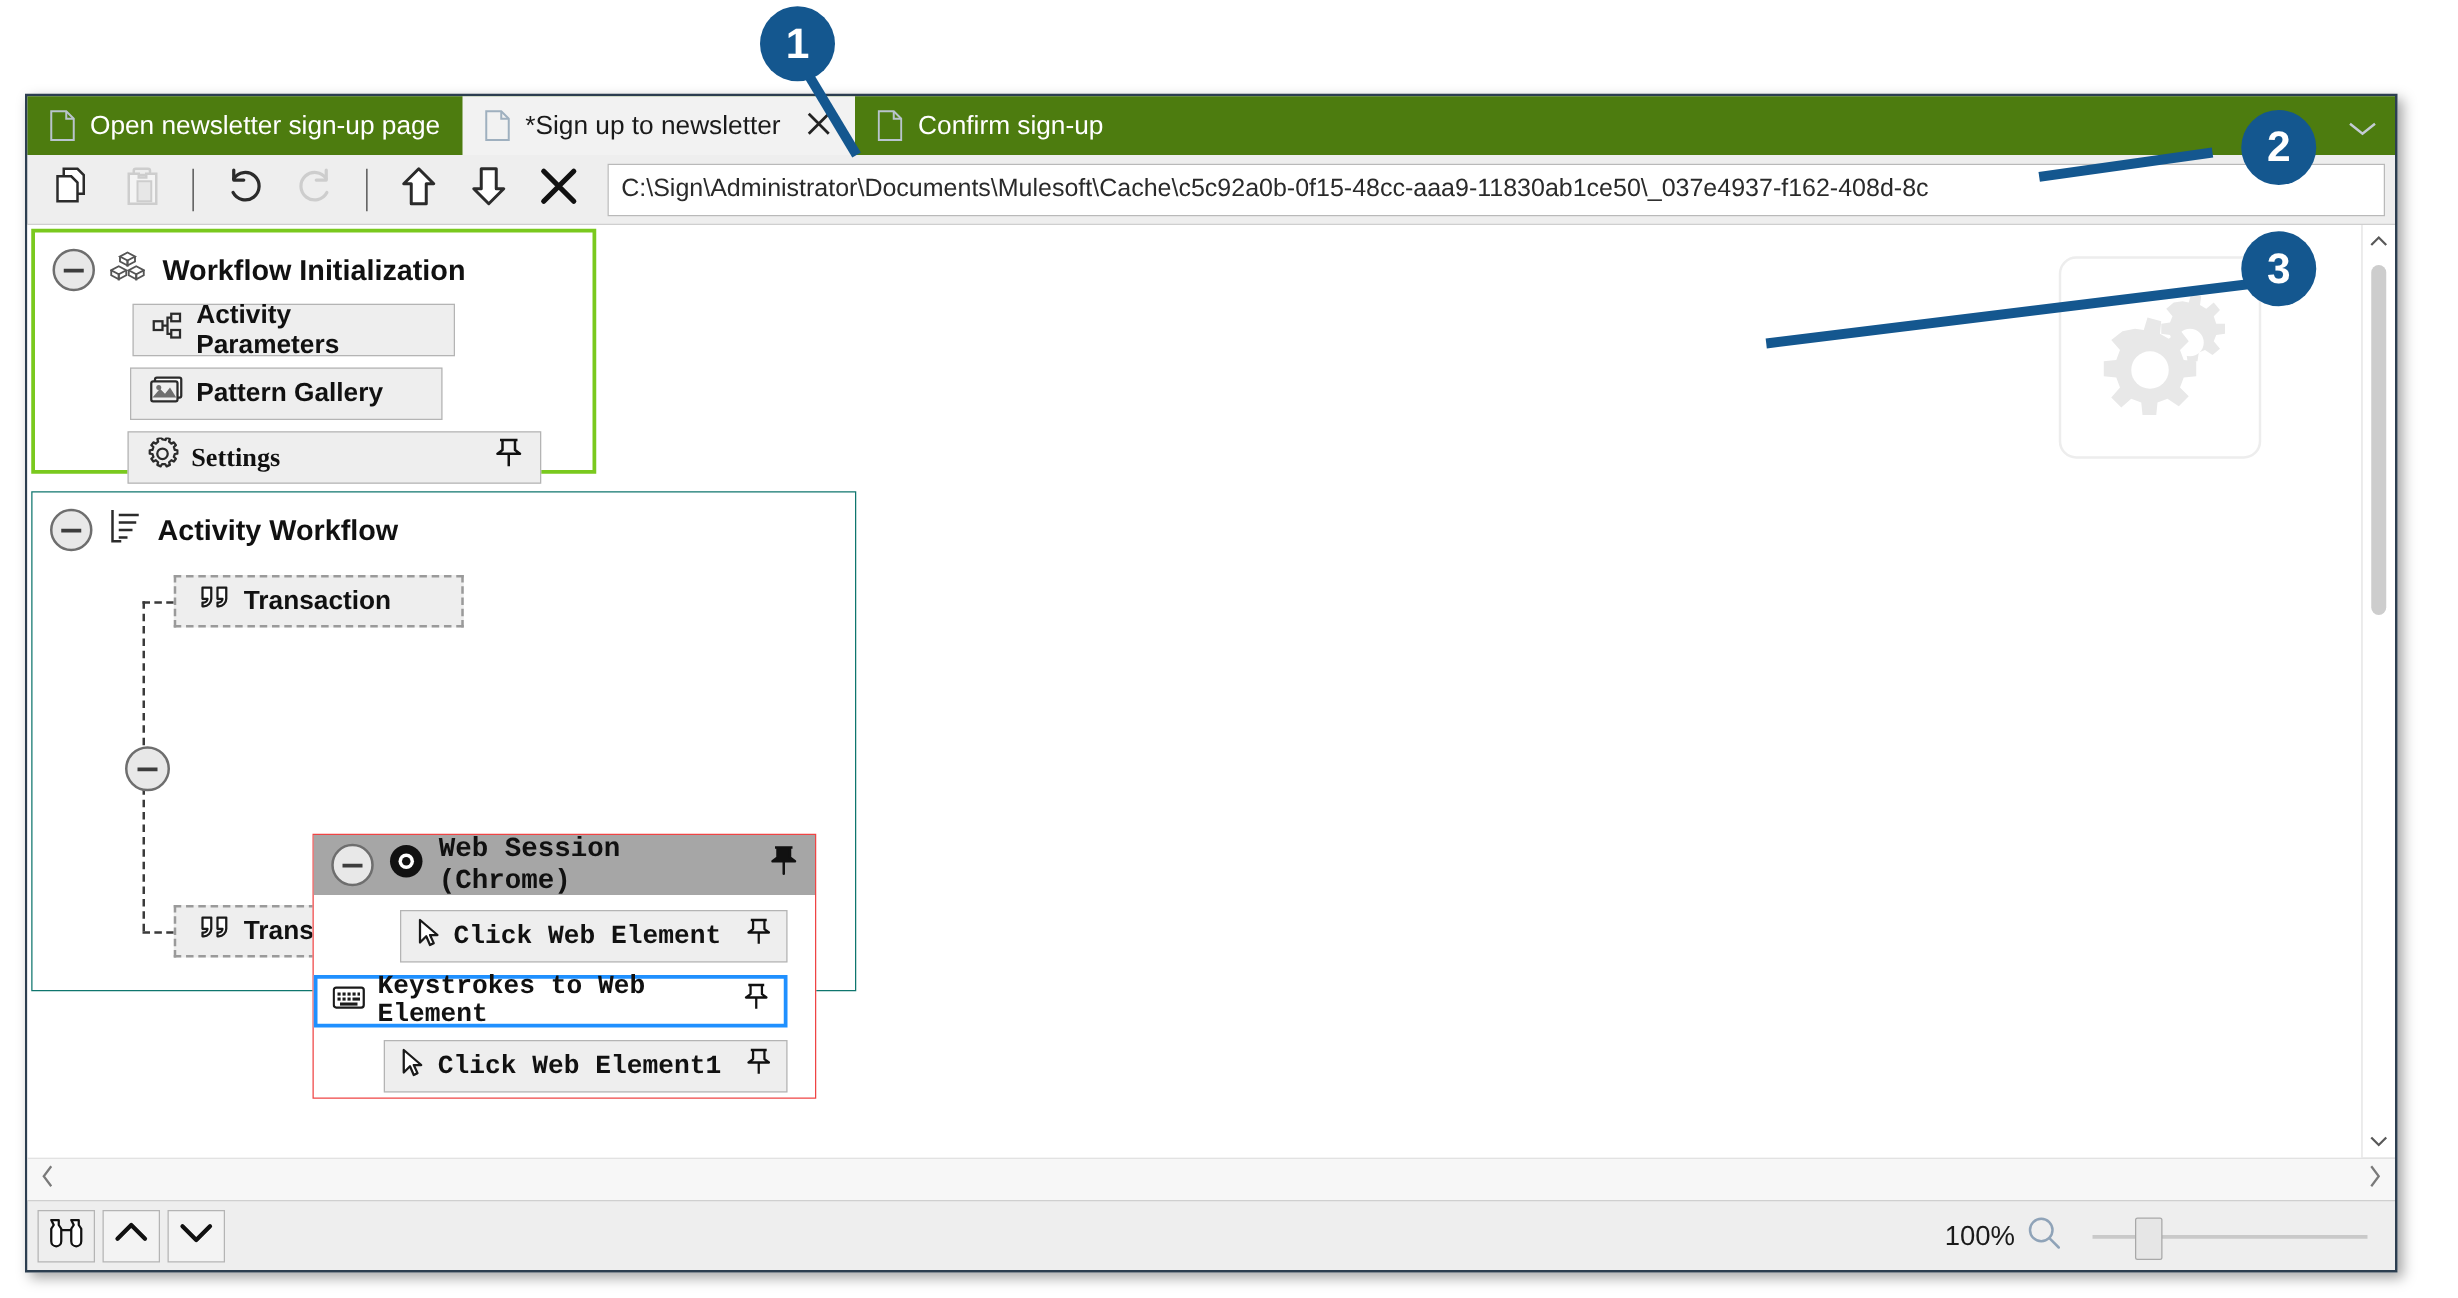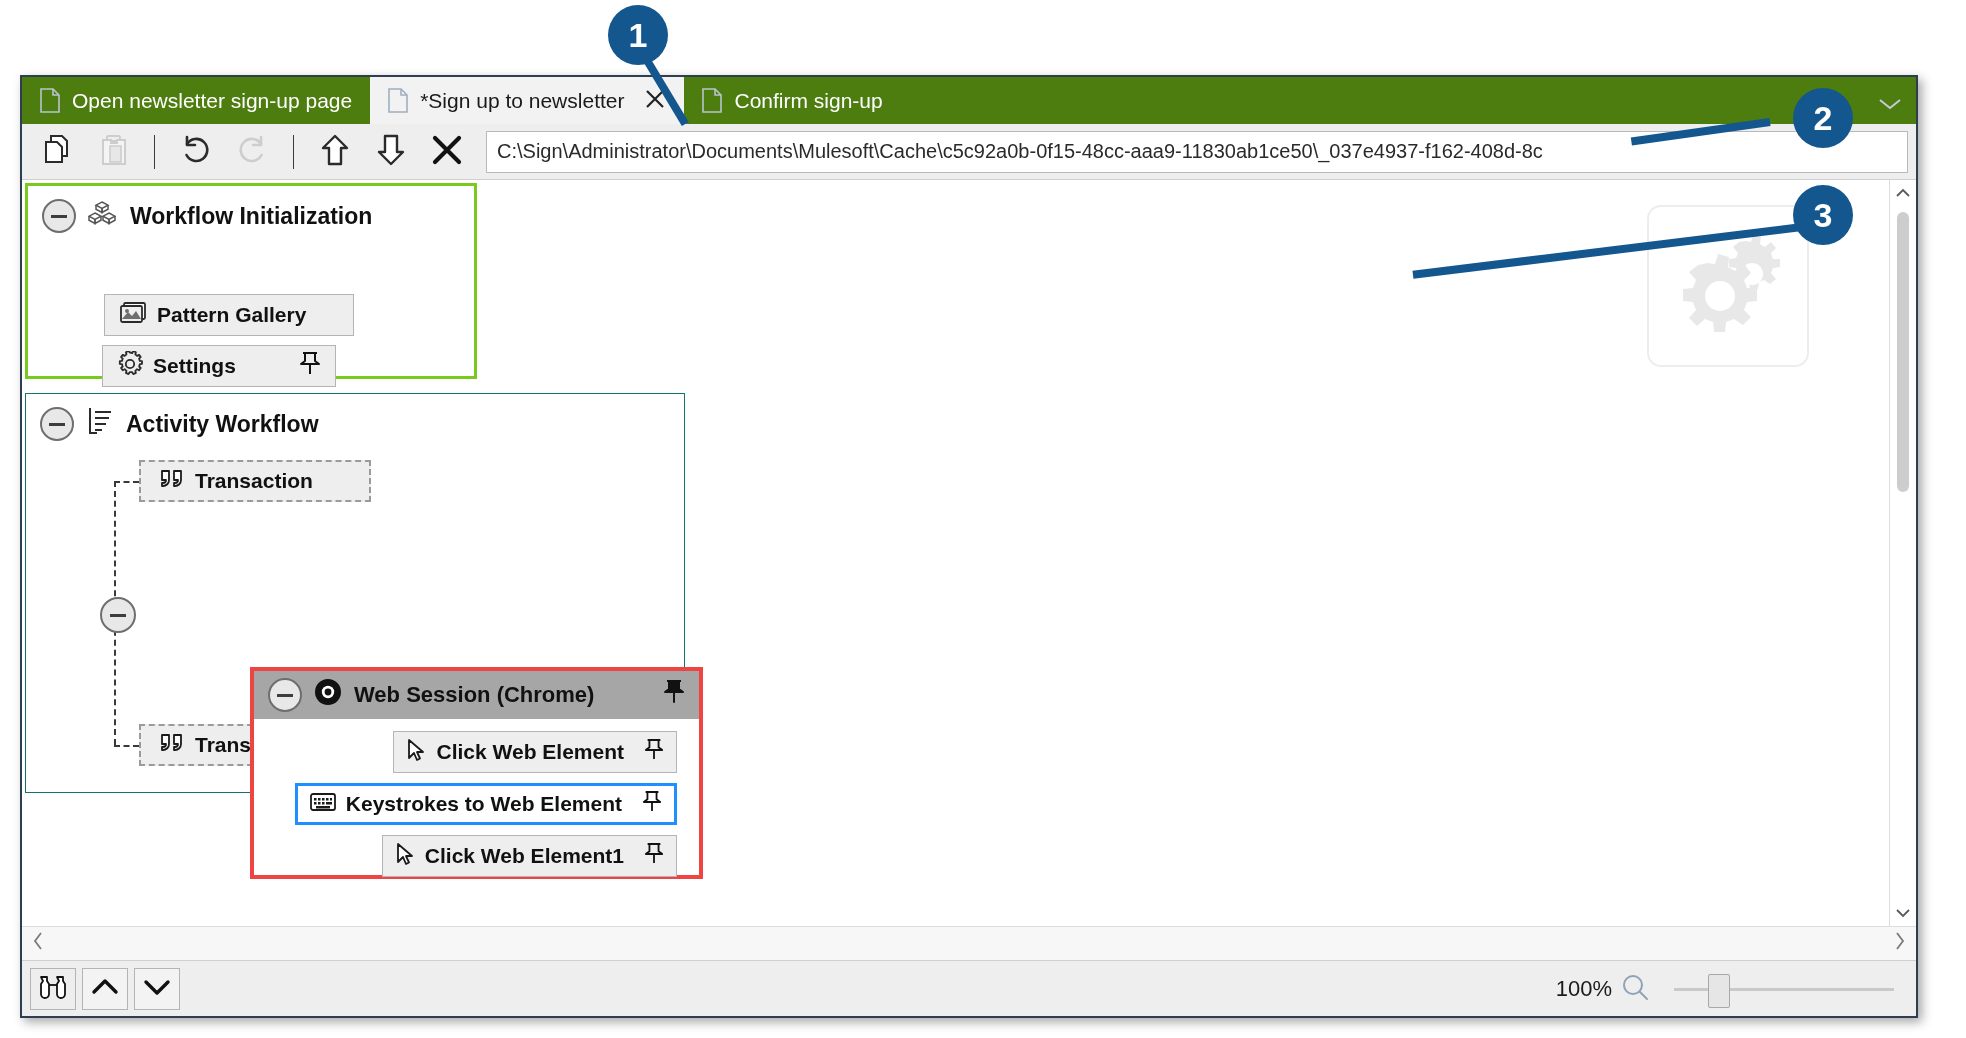--- a/index.html
+++ b/index.html
@@ -184,21 +184,21 @@
     font-weight: bold;
     color: #111;
     padding: 0 14px;
     box-sizing: border-box;
     cursor: pointer;
   }
   .act-btn .pin { margin-left: auto; padding-left: 18px; }
 
   .wfi-btn1 { position: absolute; left: 78px; top: 57px; width: 258px; }
   .wfi-btn2 { position: absolute; left: 76px; top: 108px; width: 250px; }
-  .wfi-btn3 { position: absolute; left: 74px; top: 159px; width: 234px; }
+  .wfi-btn3 { position: absolute; left: 74px; top: 159px; width: 331px; font-family: Liberation Serif, serif; }
 
   
   .wf-act {
     position: absolute;
     left: 3px; top: 213px;
     width: 660px; height: 400px;
     background: #ffffff;
     border: 1px solid #0f766e;
     box-sizing: border-box;
   }
@@ -252,24 +252,25 @@
   .conn-node::after {
     content: "";
     width: 16px; height: 3px;
     background: #3d3d3d;
   }
 
   
   .websession {
     position: absolute;
     left: 228px; top: 487px;
-    width: 453px; height: 212px;
-    background: #ffffff;
-    border: 4px solid #ef4444;
-    box-sizing: border-box;
+    width: 403px; height: 212px;
+    background: #ffffff;
+    border: 1px solid #ef4444;
+    box-sizing: border-box;
+    font-family: Liberation Mono, monospace;
   }
   .ws-header {
     height: 48px;
     background: #a6a6a6;
     display: flex;
     align-items: center;
     gap: 12px;
     padding: 0 14px;
     font-size: 22px;
     font-weight: bold;
@@ -581,20 +582,33 @@
                       <path d="M13 16.2 v4 l-6 3.2 v-4"></path>
                     <path d="M21 13 l6 3.2 -6 3.2 -6 -3.2z"></path>
                       <path d="M15 16.2 v4 l6 3.2 v-4"></path>
                       <path d="M27 16.2 v4 l-6 3.2 v-4"></path>
                   </g>
                 </svg>
               </span>
               <span class="node-title-text">Workflow Initialization</span>
             </div>
 
+            <div class="act-btn wfi-btn1">
+              <span>
+                <svg width="26" height="24" viewBox="0 0 26 24">
+                  <g fill="none" stroke="#2b2b2b" stroke-width="1.8">
+                    <rect x="2" y="8" width="7" height="7"></rect>
+                    <rect x="16" y="2" width="7" height="6"></rect>
+                    <rect x="16" y="15" width="7" height="6"></rect>
+                    <path d="M9 11.5 h4 M13 11.5 v-6.5 h3 M13 11.5 v6.5 h3"></path>
+                  </g>
+                </svg>
+              </span>
+              <span>Activity Parameters</span>
+            </div>
 
             <div class="act-btn wfi-btn2">
               <span>
                 <svg width="28" height="24" viewBox="0 0 28 24">
                   <rect x="5" y="2" width="21" height="16" rx="1.5" fill="#fff" stroke="#2b2b2b" stroke-width="1.8"></rect>
                   <rect x="2" y="5" width="21" height="16" rx="1.5" fill="#efefef" stroke="#2b2b2b" stroke-width="1.8"></rect>
                   <path d="M3 18 l6 -7 4 4 4 -5 5 8z" fill="#6e6e6e"></path>
                   <circle cx="8" cy="10" r="2" fill="#6e6e6e"></circle>
                 </svg>
               </span>

